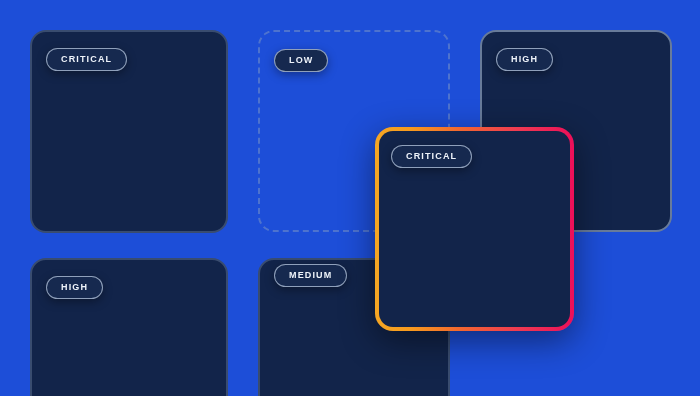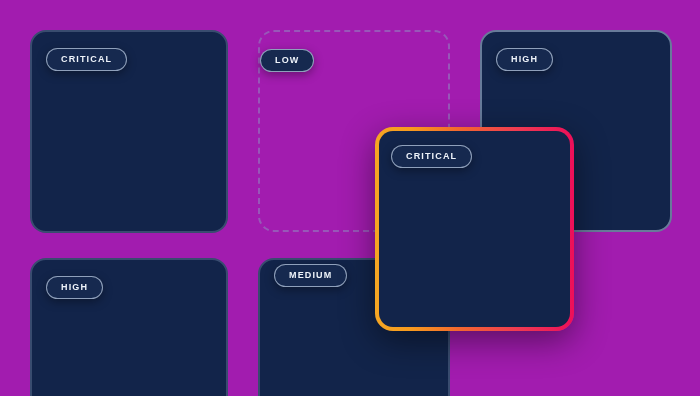--- a/index.html
+++ b/index.html
@@ -11,21 +11,21 @@
     height: 396px;
     overflow: hidden;
     background: #0e1f3c;
     font-family: "Liberation Sans", sans-serif;
     position: relative;
   }
 
   #board {
     position: absolute;
     inset: 0;
-    background: #a21caf;
+    background: #1d4ed8;
     text-decoration: underline;
   }
 
   
   .card {
     position: absolute;
     box-sizing: border-box;
     background: #112murder;
     border-radius: 16px;
   }
@@ -85,21 +85,21 @@
 </head>
 <body>
 
 <div id="board">
 
   <div class="card card-plain" style="left:30px; top:30px; width:198px; height:203px;">
     <div class="badge" style="left:14px; top:16px;">CRITICAL</div>
   </div>
 
   <div class="card card-dashed" style="left:258px; top:30px; width:192px; height:202px;">
-    <div class="badge" style="left:0; top:17px;">LOW</div>
+    <div class="badge" style="left:14px; top:17px;">LOW</div>
   </div>
 
   <div class="card card-bright" style="left:480px; top:30px; width:192px; height:202px;">
     <div class="badge" style="left:14px; top:16px;">HIGH</div>
   </div>
 
   <div class="card card-plain" style="left:30px; top:258px; width:198px; height:160px;">
     <div class="badge" style="left:14px; top:16px;">HIGH</div>
   </div>
 

